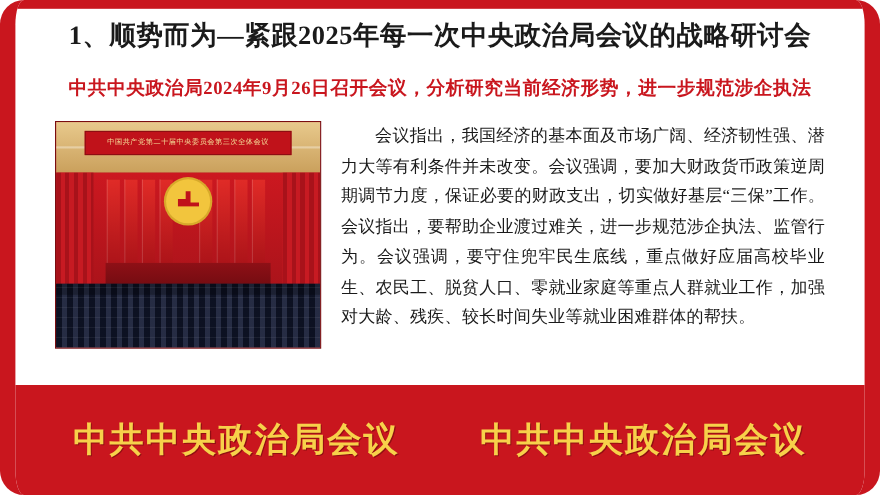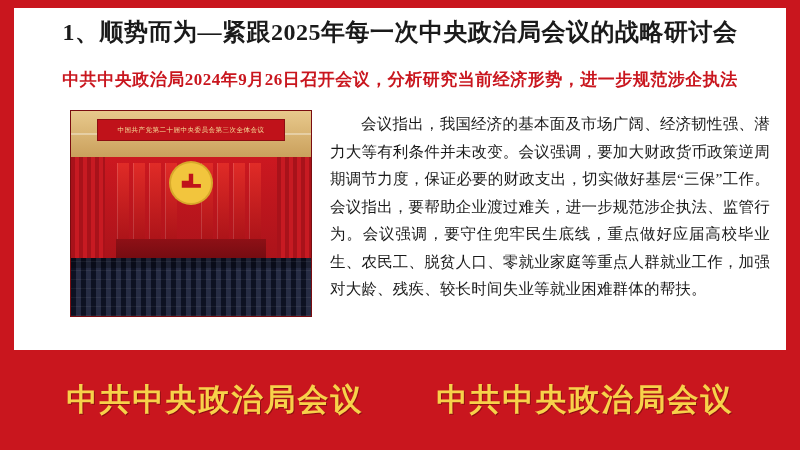--- a/index.html
+++ b/index.html
@@ -15,20 +15,21 @@
   }
   .slide {
     position: relative;
     width: 800px;
     height: 450px;
     background: #ffffff;
     box-sizing: border-box;
     border-left: 14px solid #c9161e;
     border-right: 14px solid #c9161e;
     overflow: hidden;
+    border-radius: 22px;
   }
   
   .top-bar {
     position: absolute;
     top: 0;
     left: -14px;
     width: 800px;
     height: 8px;
     background: #c9161e;
   }
@@ -81,21 +82,21 @@
     text-align: center;
     font-family: "Liberation Serif", serif;
     font-weight: bold;
     font-size: 17px;
     color: #c9161e;
     letter-spacing: 0.5px;
   }
   .content {
     position: absolute;
     top: 110px;
-    left: 56px;
+    left: 36px;
     width: 700px;
     display: flex;
     gap: 18px;
     align-items: flex-start;
     justify-content: flex-end;
   }
   .photo {
     width: 240px;
     height: 205px;
     flex: 0 0 240px;

